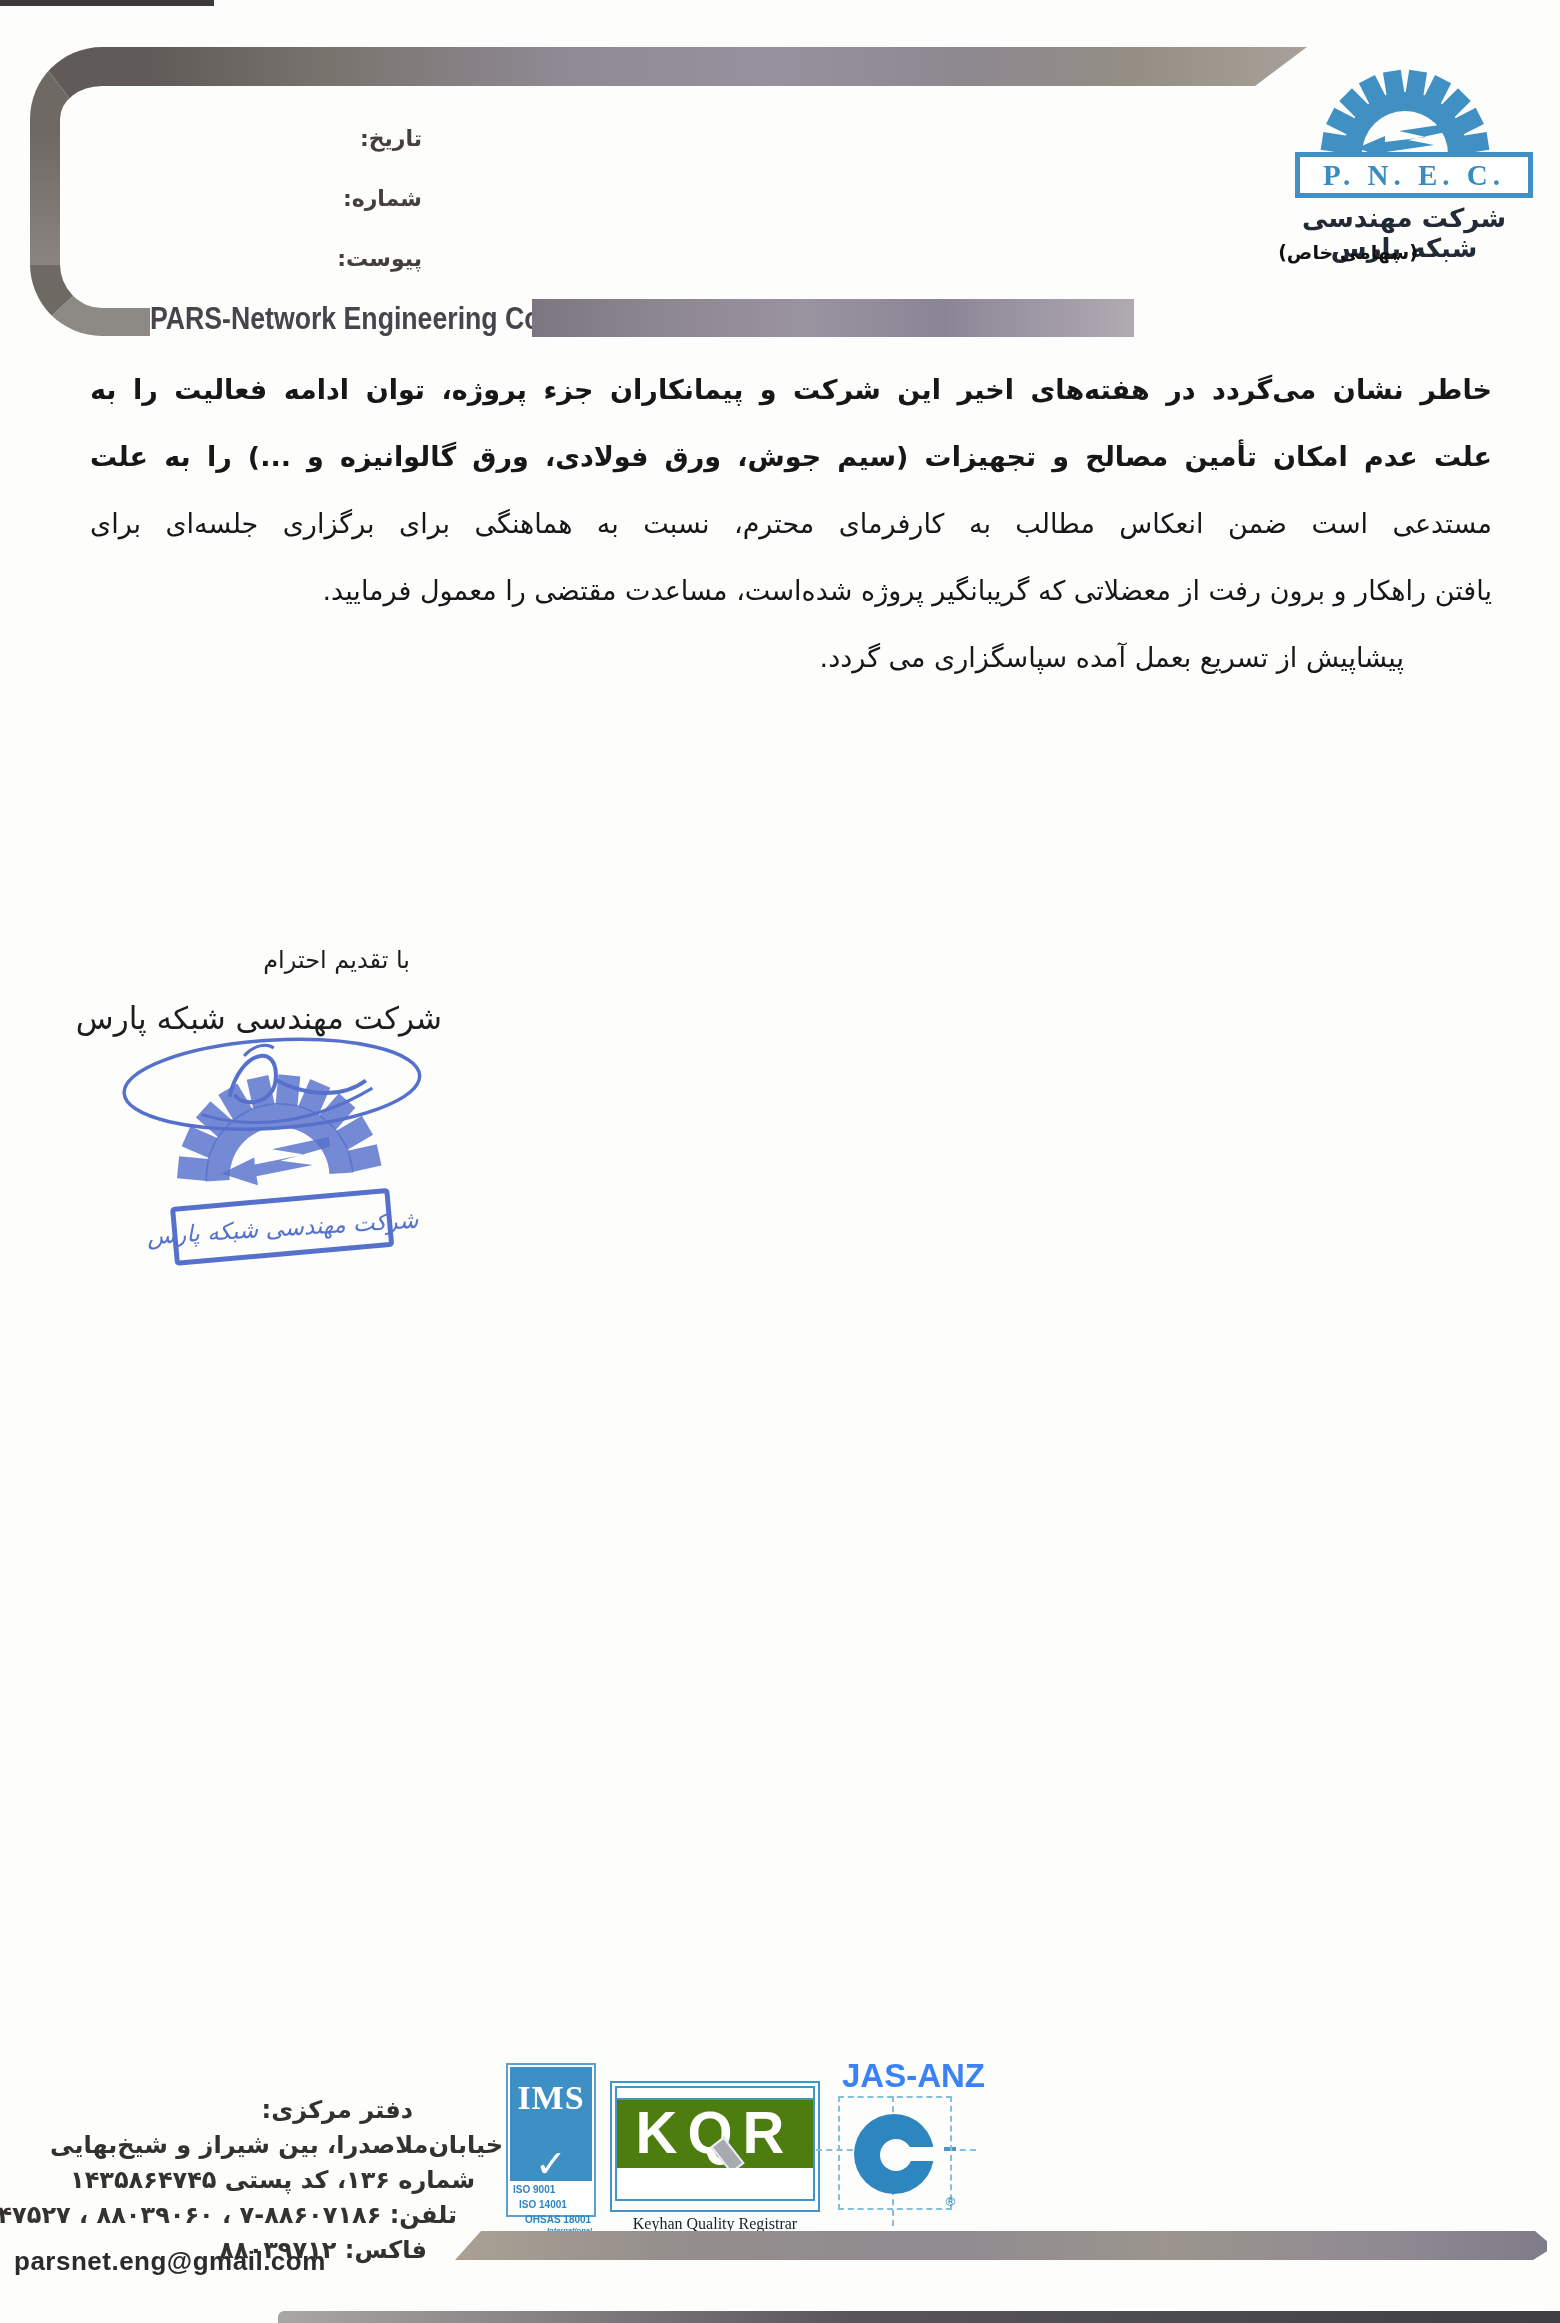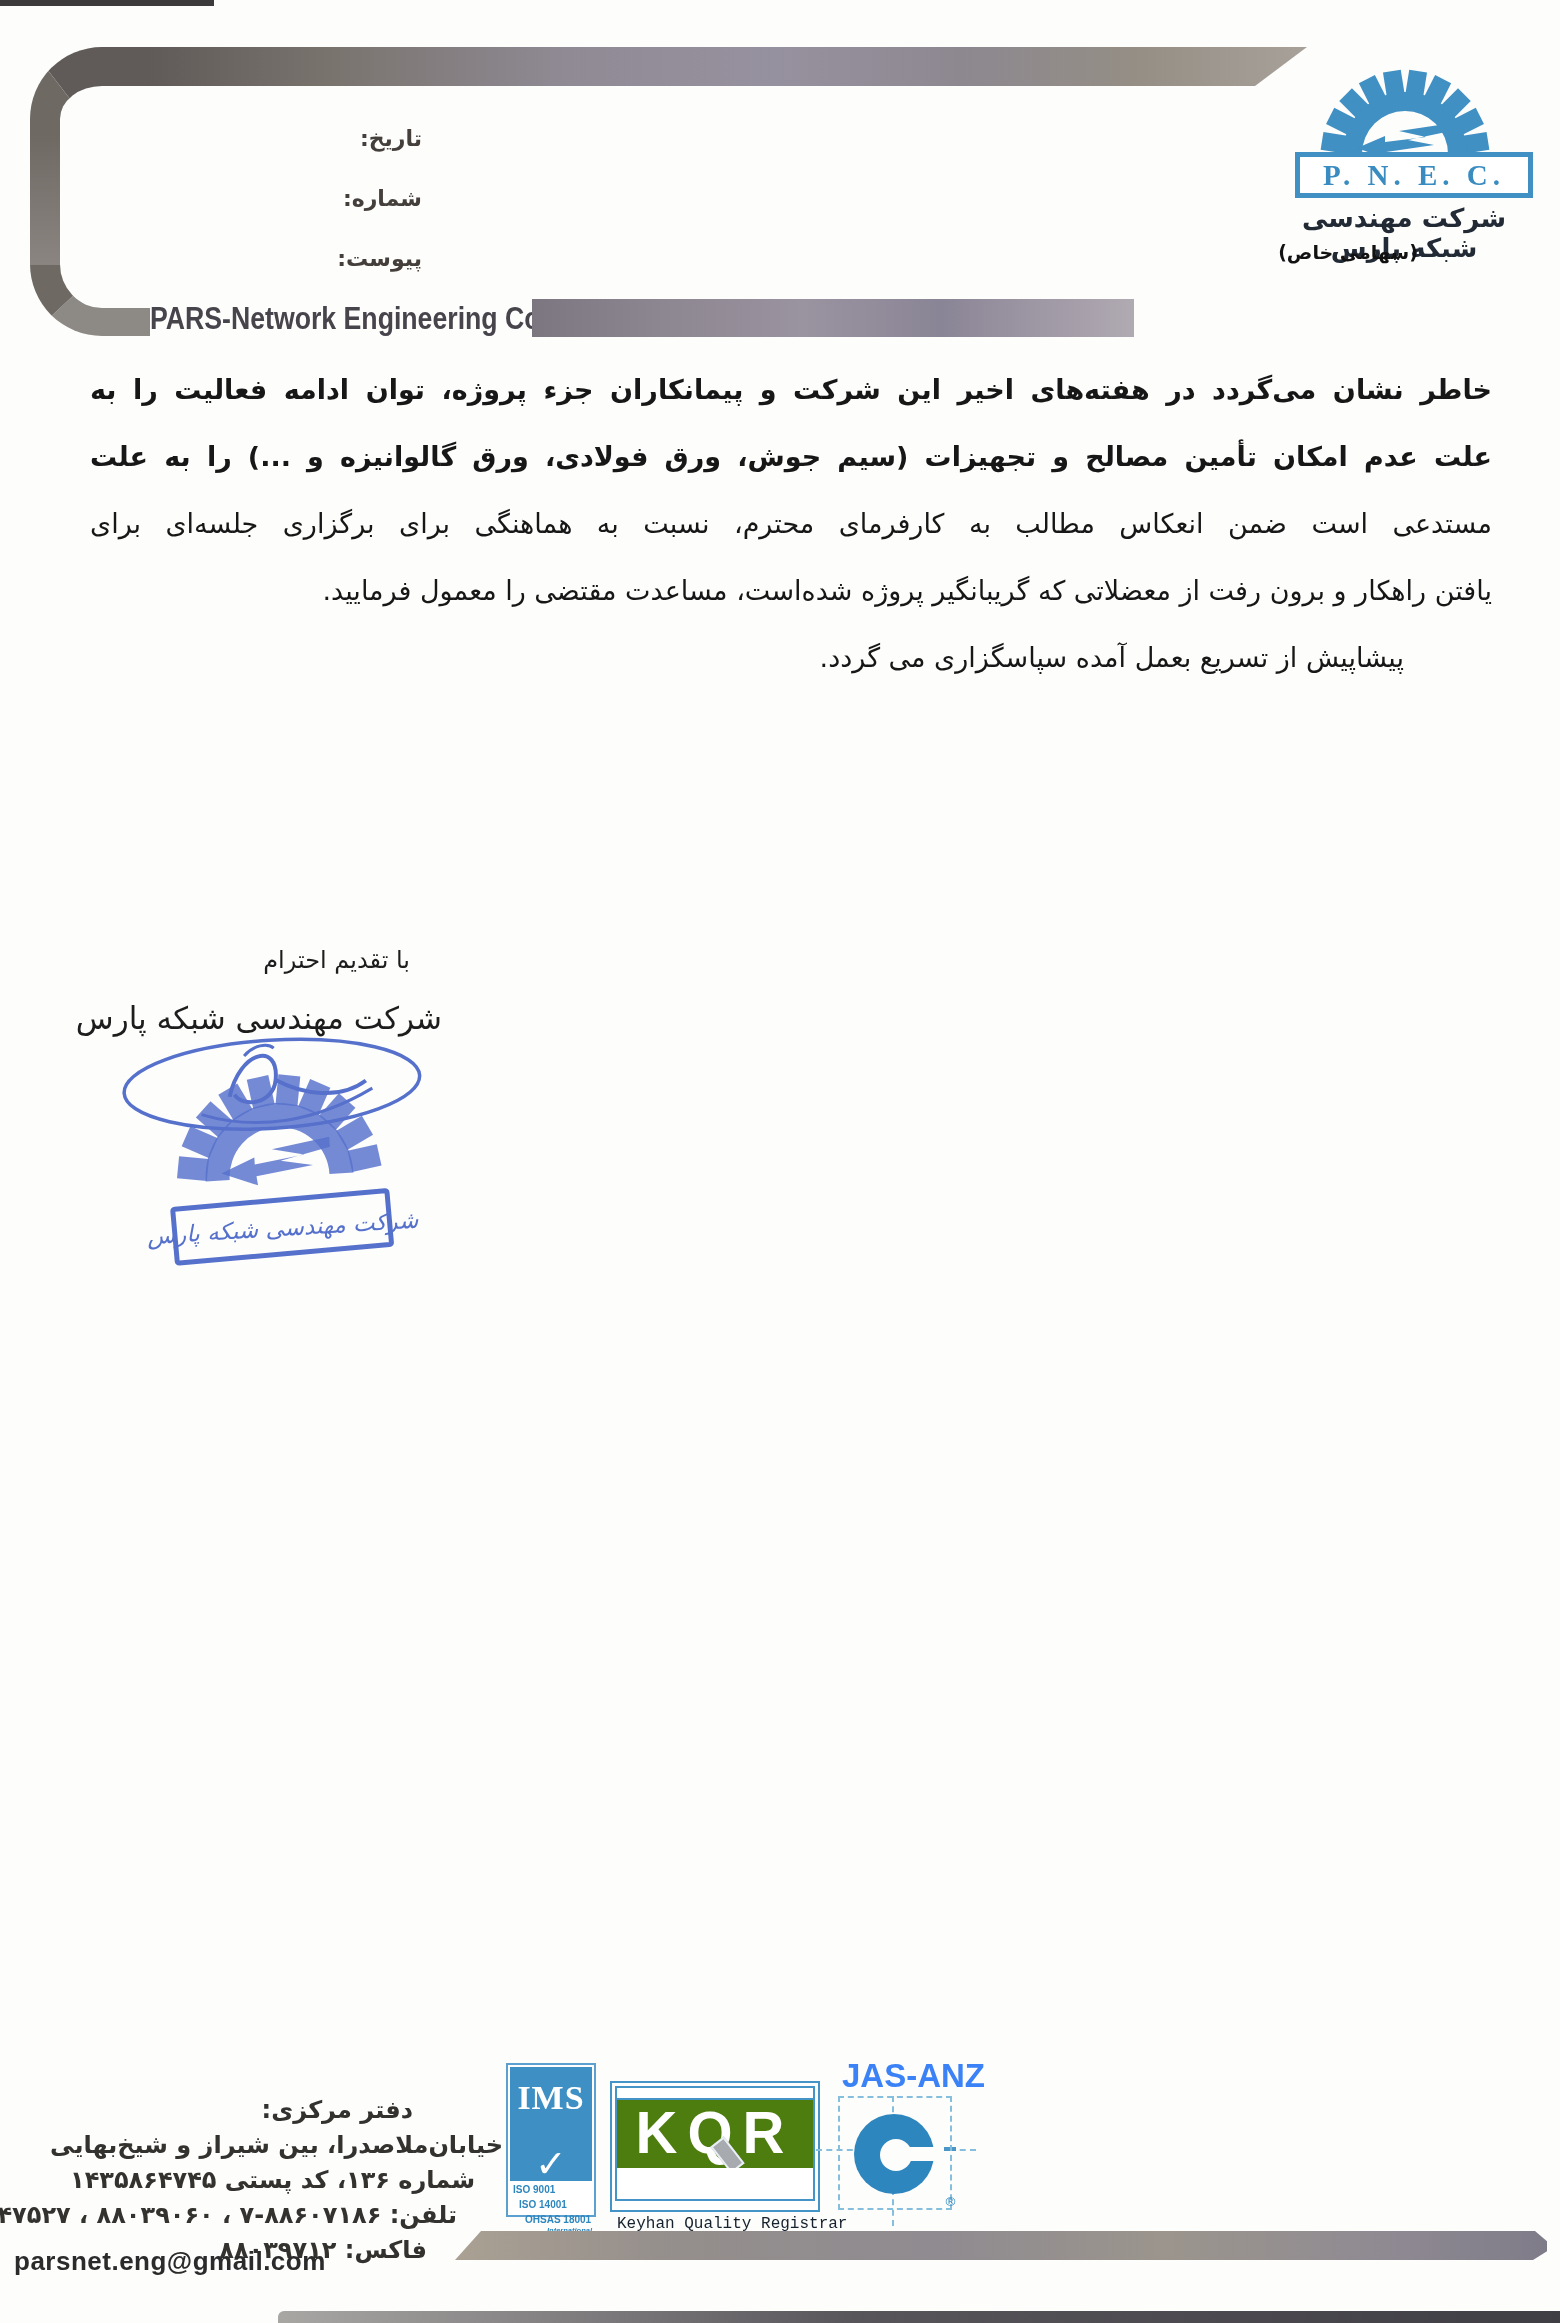--- a/index.html
+++ b/index.html
@@ -82,21 +82,21 @@
 
   
   .kqr{left:610px;top:2081px;width:200px;height:121px;border:2px solid #4494c8;padding:3px;background:#fff;}
   .kqr-in{border:2px solid #4494c8;height:111px;}
   .kqr-strip{height:10px;background:#fff;border-bottom:2px solid #4494c8;}
   .kqr-blue{position:relative;height:68px;background:#4d7c0f;text-align:center;overflow:hidden;}
   .kqr-acronym{font-family:"Liberation Sans",sans-serif;font-weight:bold;font-size:58px;line-height:66px;
     color:#fff;letter-spacing:10px;transform:scaleY(1.02);}
   .kqr-pencil{position:absolute;left:102px;top:38px;width:13px;height:30px;background:#a7abb0;
     border:2px solid #e8eef2;transform:rotate(-38deg);}
-  .kqr-name{font-family:Liberation Mono, monospace;font-size:16px;color:#16222e;text-align:center;
+  .kqr-name{font-family:Liberation Serif, serif;font-size:16px;color:#16222e;text-align:center;
     padding-top:5px;white-space:nowrap;margin-top:42px;}
 
   
   .jas-title{left:842px;top:2057px;font-weight:bold;font-size:33px;color:#3b82f6;
     font-family:"Liberation Sans",sans-serif;white-space:nowrap;}
   .jas-box{left:838px;top:2096px;width:110px;height:110px;border:2px dashed #86bede;}
   .jas-h{left:816px;top:2149px;width:160px;border-top:2px dashed #86bede;}
   .jas-h-solid{left:898px;top:2147px;width:58px;height:4px;background:#4a96c6;}
   .jas-v{left:892px;top:2096px;height:130px;border-left:2px dashed #86bede;}
   .jas-reg{left:944px;top:2194px;font-size:13px;color:#2e86be;}

